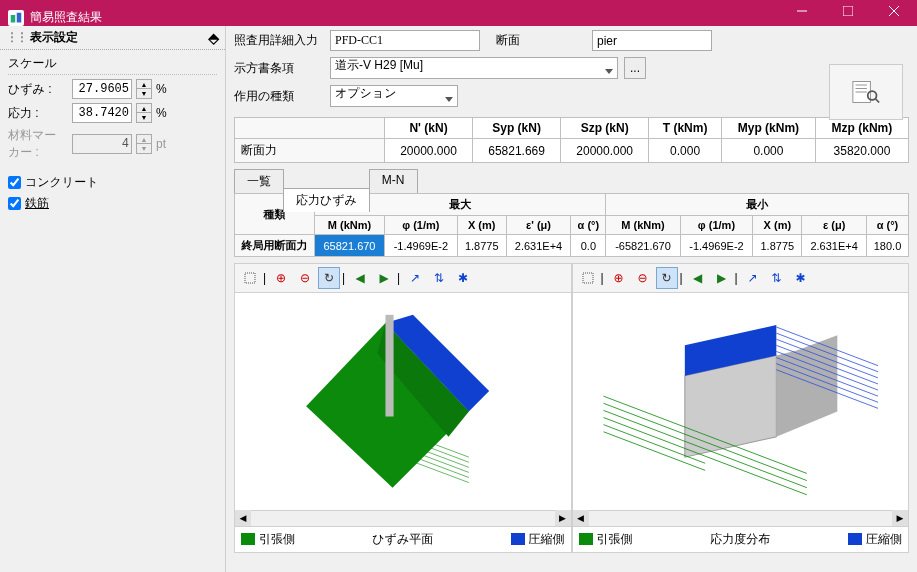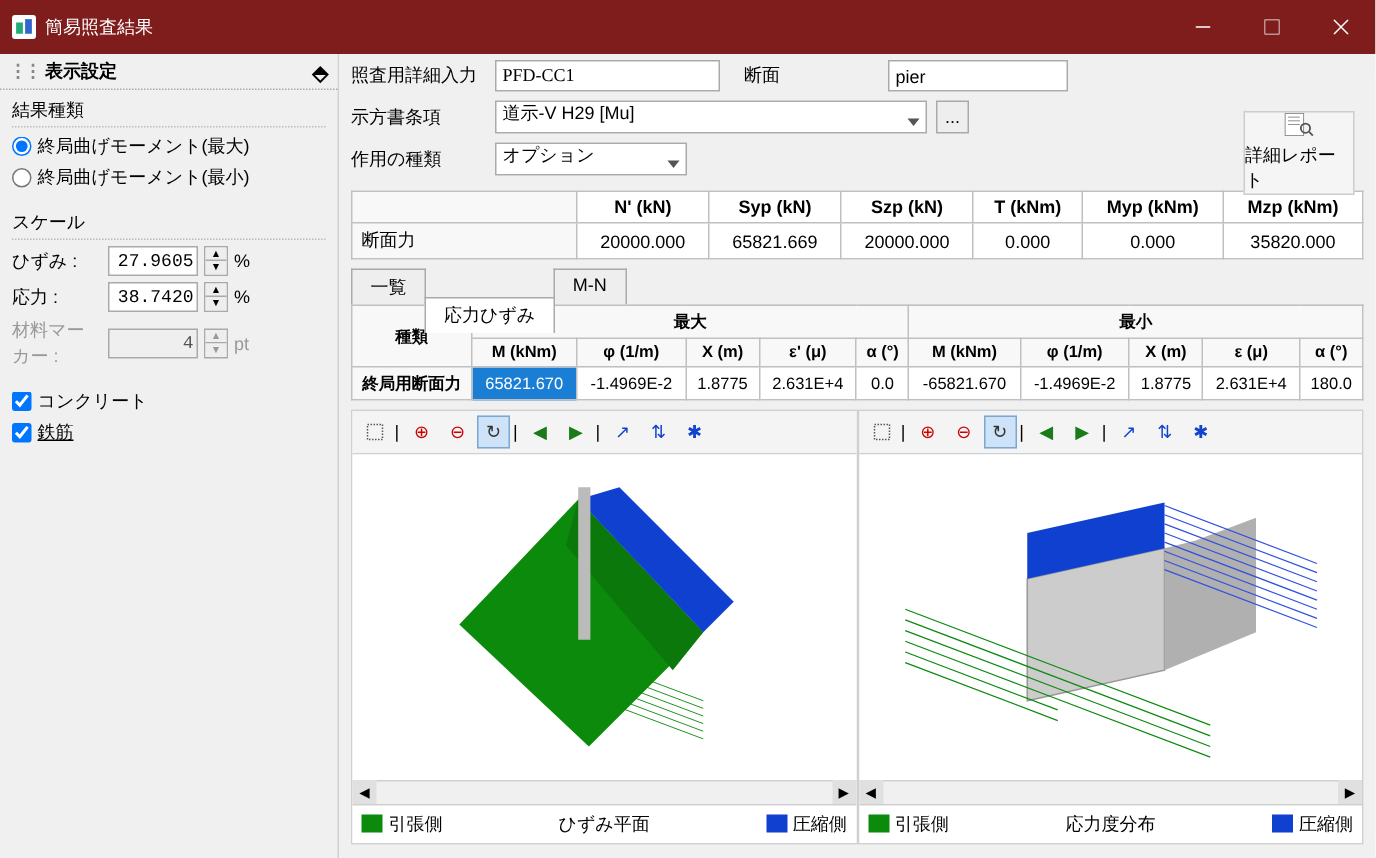--- a/index.html
+++ b/index.html
@@ -1,17 +1,17 @@
 <!DOCTYPE html>
 <html><head>
 <meta charset="utf-8">
 <style>
 * { box-sizing: border-box; margin: 0; padding: 0; font-family: "MS UI Gothic", "Meiryo", sans-serif; font-size: 12px; }
 body { background: #fff; width: 917px; height: 572px; overflow: hidden; display: flex; flex-direction: column; }
-.titlebar { background: #7f1d1d; color: #fff; height: 36px; display: flex; align-items: center; padding: 0 0 0 8px; }
+.titlebar { background: #be185d; color: #fff; height: 26px; display: flex; align-items: flex-end; padding: 0 0 0 8px; }
 .titlebar .icon { width: 16px; height: 16px; background: #fff; margin-right: 6px; display: inline-flex; align-items: center; justify-content: center; border-radius: 2px; }
 .titlebar .title { flex: 1; }
 .titlebar .winbtns { display: flex; }
 .titlebar .winbtn { width: 46px; height: 30px; display: flex; align-items: center; justify-content: center; color: #fff; }
 .body { flex: 1; display: flex; background: #f0f0f0; border-radius: 19px; }
 .sidebar { width: 226px; background: #f0f0f0; border-right: 1px solid #d0d0d0; padding: 0; }
 .panel-title { background: #f0f0f0; padding: 3px 6px; font-weight: bold; display: flex; align-items: center; justify-content: space-between; border-bottom: 1px dotted #aaa; }
 .dots { letter-spacing: -2px; margin-right: 4px; color: #888; }
 .pin { font-size: 14px; }
 .group { padding: 3px 8px 6px 8px; }
@@ -93,31 +93,20 @@
 </div>
 
 <div class="body">
 
   <div class="sidebar">
     <div class="panel-title">
       <span><span class="dots">⋮⋮</span><span>表示設定</span></span>
       <span class="pin">⬘</span>
     </div>
     <div class="group">
-      <div class="group-title">結果種類</div>
-      <div class="radio-row">
-          <input type="radio" checked="" style="">
-          <label>終局曲げモーメント(最大)</label>
-        </div>
-      <div class="radio-row">
-          <input type="radio" style="">
-          <label>終局曲げモーメント(最小)</label>
-        </div>
-    </div>
-    <div class="group">
       <div class="group-title">スケール</div>
       <div class="spin-row">
         <label>ひずみ :</label>
         <input class="spin-input" value="27.9605" style="">
         <div class="spin-btns">
             <div>▲</div>
             <div>▼</div>
           </div>
         <span>%</span>
       </div>
@@ -155,21 +144,20 @@
   <div class="main" style="position:relative;">
     <div class="report-btn">
       <svg viewBox="0 0 32 26">
           <rect x="1" y="1" width="20" height="24" fill="#fff" stroke="#888"></rect>
           <line x1="4" y1="5" x2="17" y2="5" stroke="#888"></line>
           <line x1="4" y1="9" x2="17" y2="9" stroke="#888"></line>
           <line x1="4" y1="13" x2="17" y2="13" stroke="#888"></line>
           <circle cx="23" cy="17" r="5" fill="none" stroke="#555" stroke-width="2"></circle>
           <line x1="27" y1="21" x2="31" y2="25" stroke="#555" stroke-width="2"></line>
         </svg>
-      <span>詳細レポート</span>
     </div>
     <div class="top-row">
       <label>照査用詳細入力</label>
       <input class="textfield" style="width: 150px; font-family: Liberation Serif, serif;" value="PFD-CC1">
       <label style="margin-left:10px">断面</label>
       <input class="textfield" style="width: 120px;" value="pier">
     </div>
     <div class="top-row">
       <label>示方書条項</label>
       <div class="combo" style="width:288px">

